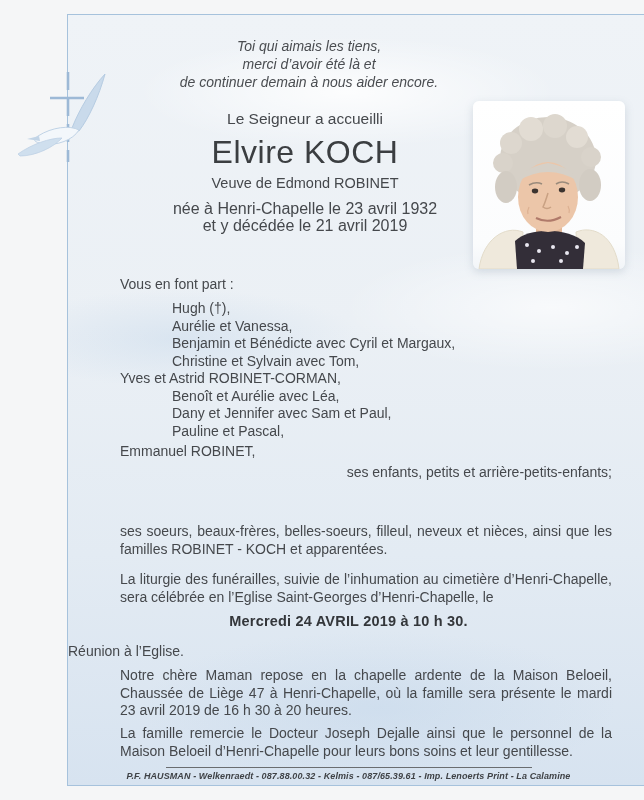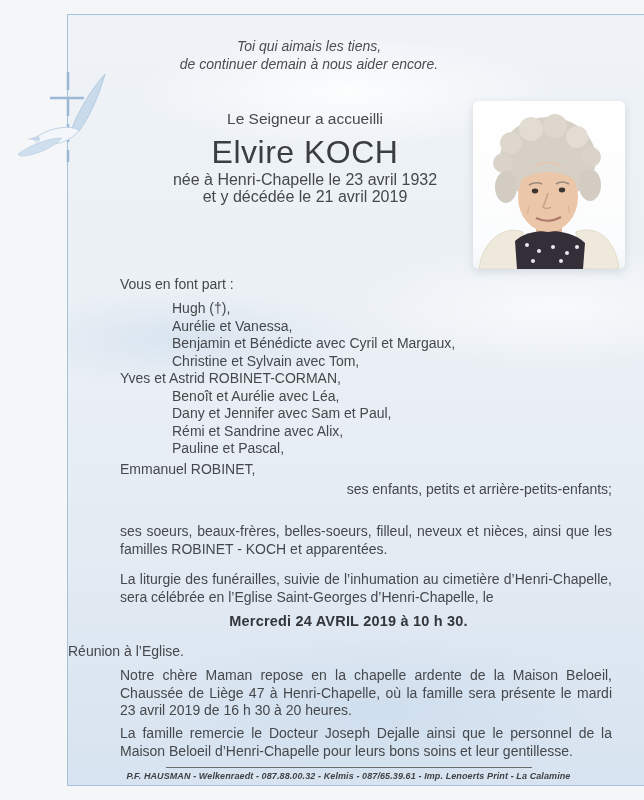--- a/index.html
+++ b/index.html
@@ -64,26 +64,28 @@
   }
   .dove-cross { position:absolute; left:12px; top:66px; width:120px; height:102px; }
 </style>
 </head>
 <body>
 
 <div class="panel">
 
   <div class="quote">
     <div>Toi qui aimais les tiens,</div>
+    <div>merci d’avoir été là et</div>
     <div>de continuer demain à nous aider encore.</div>
   </div>
 
   <div class="headline">
     <div class="intro">Le Seigneur a accueilli</div>
     <div class="name">Elvire KOCH</div>
+    <div class="veuve">Veuve de Edmond ROBINET</div>
     <div class="bd-line">née à Henri-Chapelle le 23 avril 1932</div>
     <div class="bd-line">et y décédée le 21 avril 2019</div>
   </div>
 
   <div class="photo">
     <svg width="152" height="168" viewBox="0 0 152 168">
       <defs>
         <linearGradient id="pgbg" x1="0" y1="0" x2="0" y2="1">
           <stop offset="0" stop-color="#ffffff"></stop>
           <stop offset="0.85" stop-color="#fbfcfd"></stop>
@@ -134,21 +136,20 @@
 
   <div class="names">
     <div class="announce">Vous en font part :</div>
     <div class="fam-line indent">Hugh (†),</div>
     <div class="fam-line indent">Aurélie et Vanessa,</div>
     <div class="fam-line indent">Benjamin et Bénédicte avec Cyril et Margaux,</div>
     <div class="fam-line indent">Christine et Sylvain avec Tom,</div>
     <div class="fam-line">Yves et Astrid ROBINET-CORMAN,</div>
     <div class="fam-line indent">Benoît et Aurélie avec Léa,</div>
     <div class="fam-line indent">Dany et Jennifer avec Sam et Paul,</div>
-    <div class="fam-line indent">Rémi et Sandrine avec Alix,</div>
     <div class="fam-line indent">Pauline et Pascal,</div>
     <div class="fam-line gap">Emmanuel ROBINET,</div>
     <div class="children-line">ses enfants, petits et arrière-petits-enfants;</div>
   </div>
 
   <div class="para relatives">ses soeurs, beaux-frères, belles-soeurs, filleul, neveux et nièces, ainsi que les familles ROBINET - KOCH et apparentées.</div>
 
   <div class="para liturgy">La liturgie des funérailles, suivie de l’inhumation au cimetière d’Henri-Chapelle, sera célébrée en l’Eglise Saint-Georges d’Henri-Chapelle, le</div>
 
   <div class="date-line">Mercredi 24 AVRIL 2019 à 10 h 30.</div>

